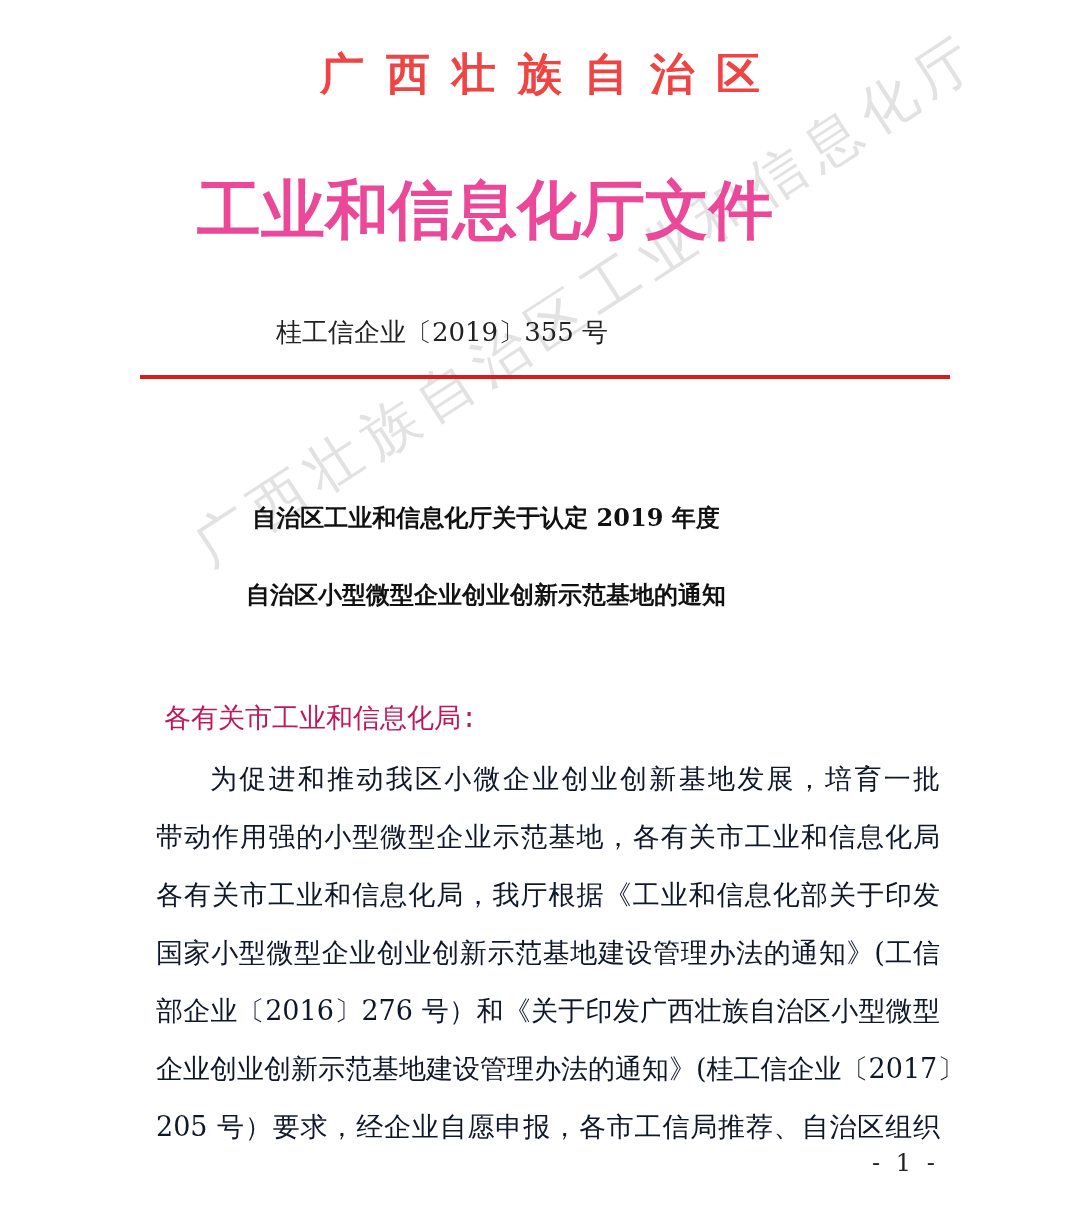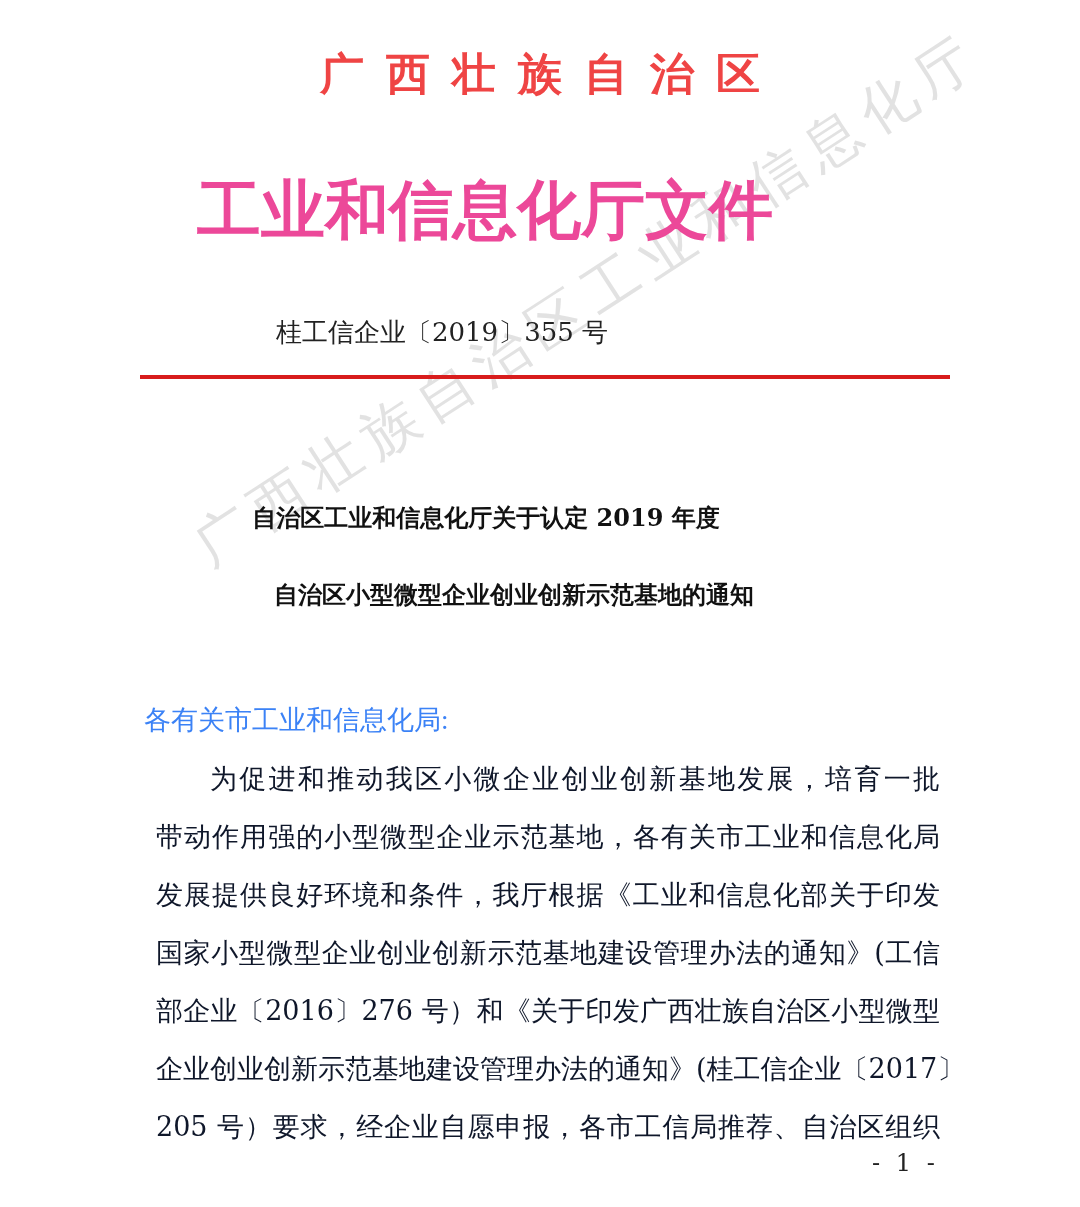--- a/index.html
+++ b/index.html
@@ -69,29 +69,29 @@
       position: absolute;
       left: 0; width: 972px;
       text-align: center;
       font-family: "DejaVu Serif", "Liberation Serif", serif;
       font-weight: bold;
       font-size: 24px;
       color: #111;
       line-height: 50px;
     }
     .title-1 { top: 493px; }
-    .title-2 { top: 570px; padding-left: 28px; }
+    .title-2 { top: 570px; }
     .salutation {
       position: absolute;
-      left: 144px;
+      left: 164px;
       top: 700px;
-      font-family: Liberation Serif, serif;
+      font-family: Liberation Mono, monospace;
       font-size: 27px;
       line-height: 40px;
-      color: #3b82f6;
+      color: #be185d;
     }
     .body-para {
       position: absolute;
       left: 156px;
       width: 784px;
       top: 757px;
       font-family: "DejaVu Serif", "Liberation Serif", serif;
       font-size: 27px;
       color: #0f172a;
     }
@@ -144,21 +144,21 @@
   <div class="red-rule"></div>
 
   <div class="title title-1">自治区工业和信息化厅关于认定 2019 年度</div>
   <div class="title title-2">自治区小型微型企业创业创新示范基地的通知</div>
 
   <div class="salutation">各有关市工业和信息化局:</div>
 
   <div class="body-para">
     <div class="body-line indent">为促进和推动我区小微企业创业创新基地发展，培育一批</div>
     <div class="body-line">带动作用强的小型微型企业示范基地，各有关市工业和信息化局</div>
-    <div class="body-line">发展提供良好环境和条件，我厅根据《工业和信息化部关于印发</div>
+    <div class="body-line">各有关市工业和信息化局，我厅根据《工业和信息化部关于印发</div>
     <div class="body-line">国家小型微型企业创业创新示范基地建设管理办法的通知》(工信</div>
     <div class="body-line">部企业〔2016〕276 号）和《关于印发广西壮族自治区小型微型</div>
     <div class="body-line">企业创业创新示范基地建设管理办法的通知》(桂工信企业〔2017〕</div>
     <div class="body-line">205 号）要求，经企业自愿申报，各市工信局推荐、自治区组织</div>
   </div>
 
   <div class="page-number">- 1 -</div>
 
 </div>
 

